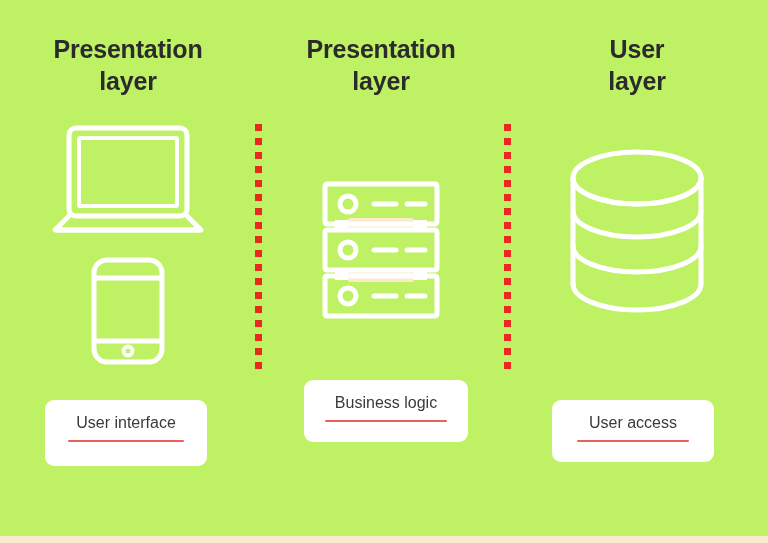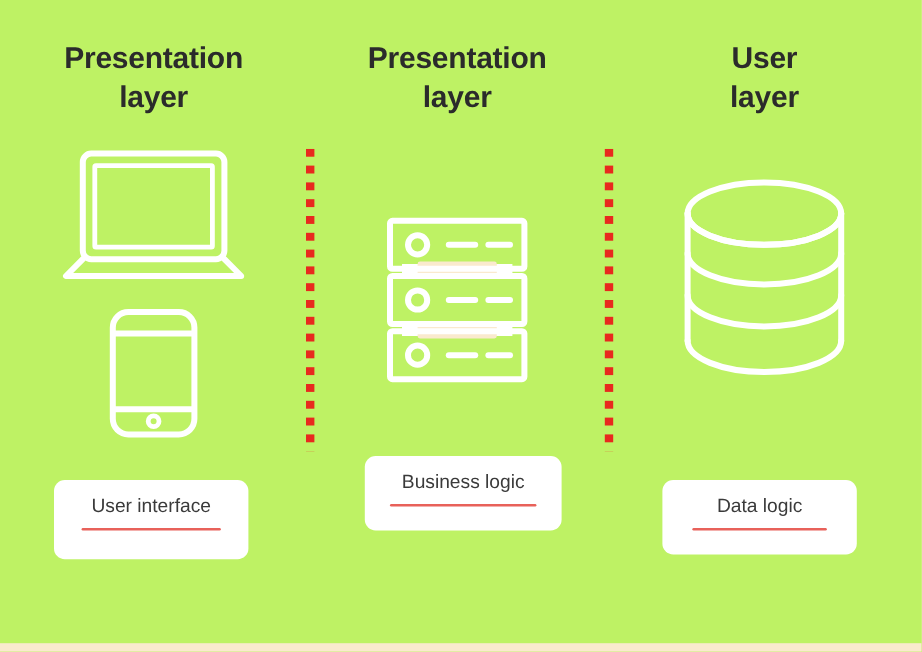--- a/index.html
+++ b/index.html
@@ -219,17 +219,17 @@
     <div class="label-text">User interface</div>
     <div class="label-rule"></div>
   </div>
 
   <div class="label-card card-business">
     <div class="label-text">Business logic</div>
     <div class="label-rule"></div>
   </div>
 
   <div class="label-card card-data">
-    <div class="label-text">Data logic</div>
+    <div class="label-text">User access</div>
     <div class="label-rule"></div>
   </div>
 
 </div>
 
 </body></html>

